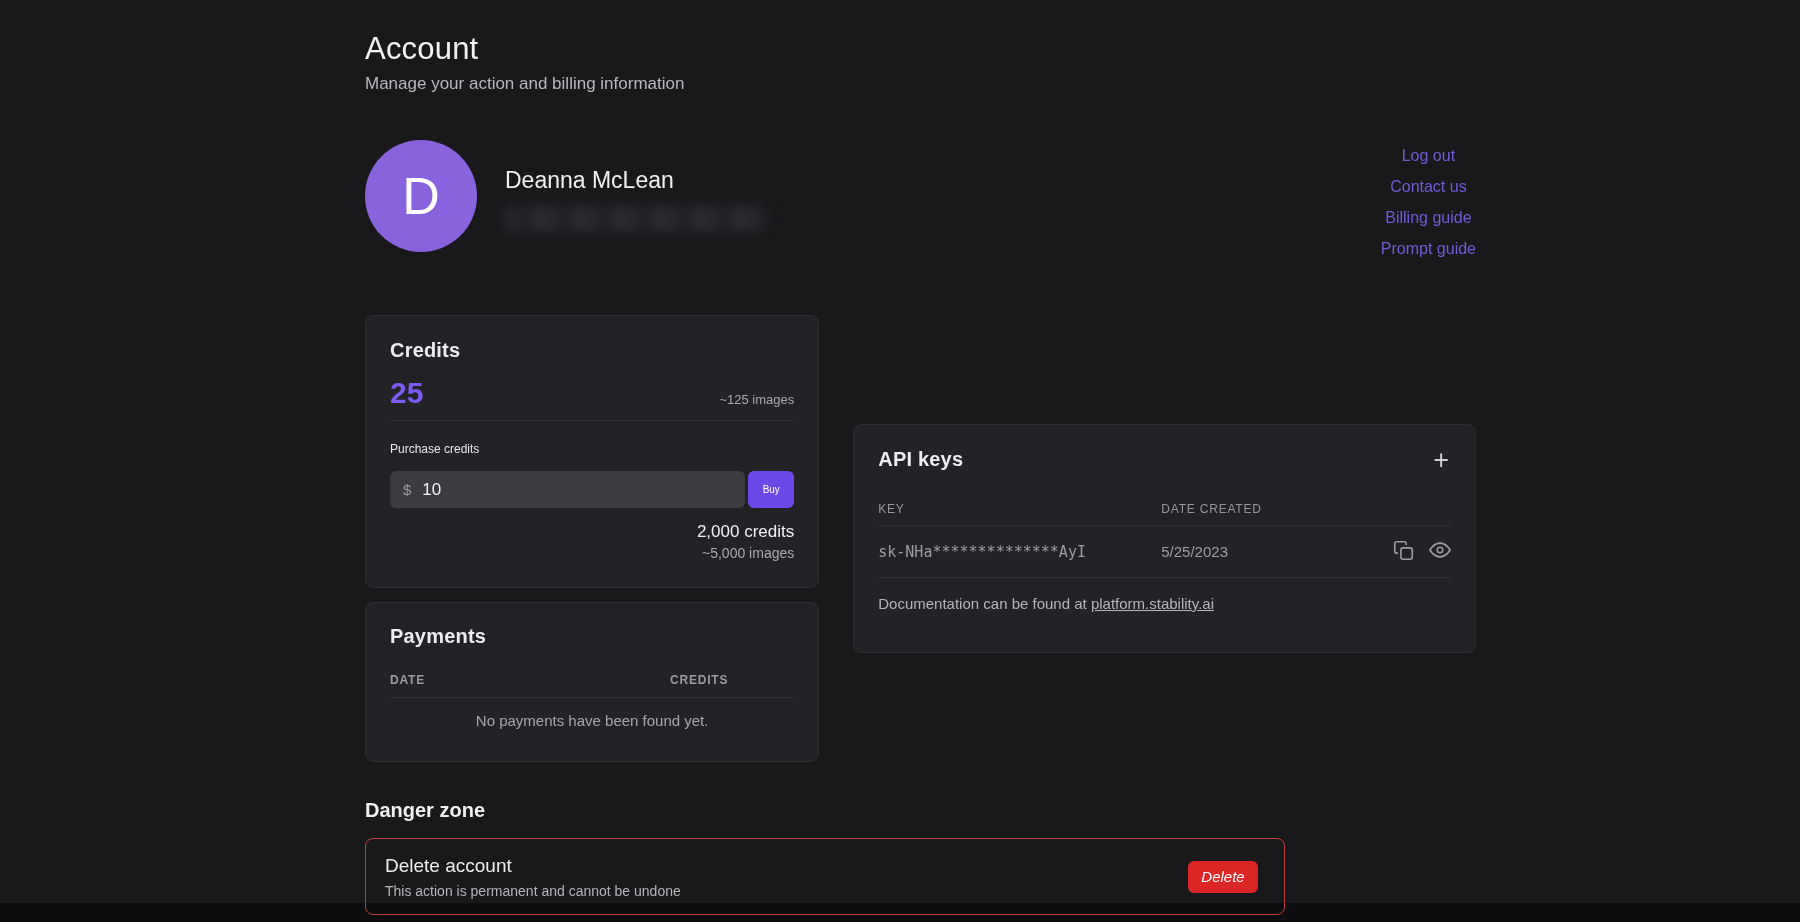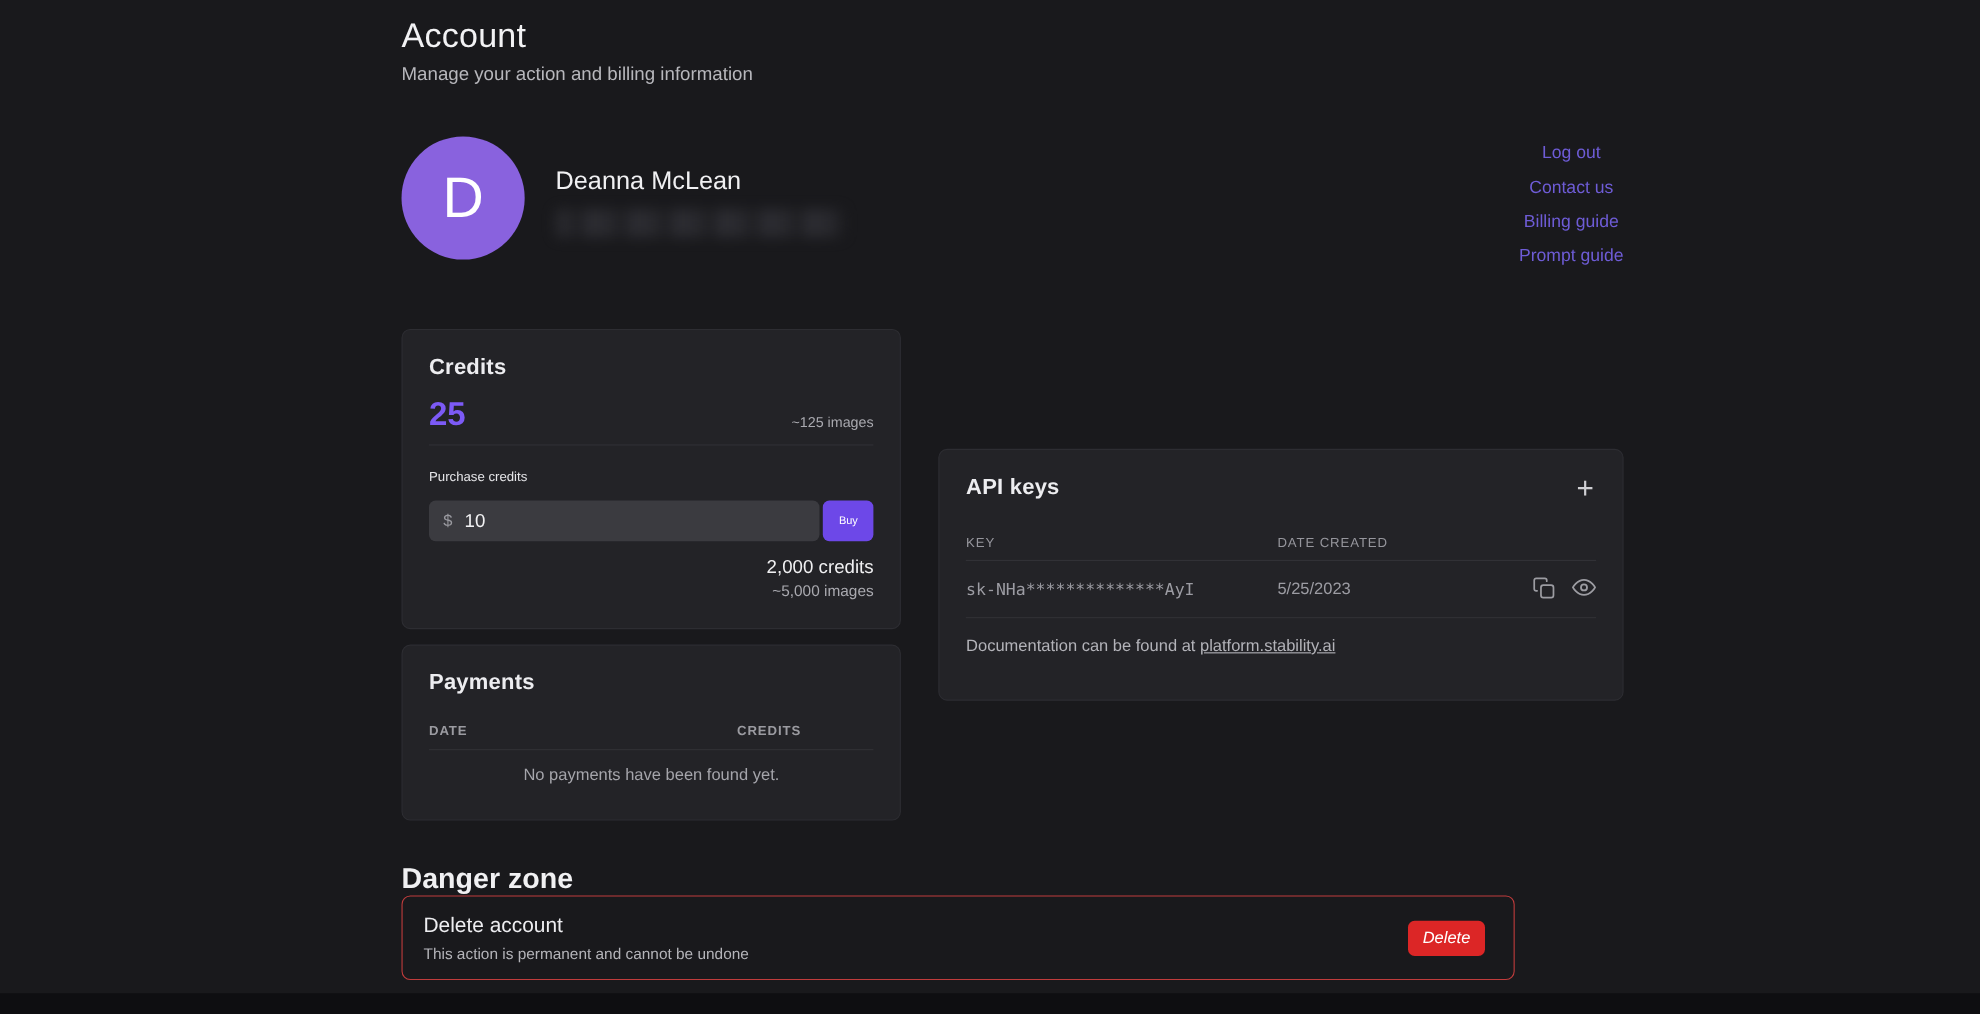--- a/index.html
+++ b/index.html
@@ -8,21 +8,21 @@
 
   .canvas {
     position: relative; width: 1800px; height: 922px;
     background: #0e0e11; overflow: hidden;
   }
   .page-bg {
     position: absolute; left: 0; top: 0; width: 1800px; height: 903px;
     background: var(--page-bg, #19191c);
   }
   .container {
-    position: absolute; left: 365px; top: 0; width: 1111px;
+    position: absolute; left: 365px; top: 16px; width: 1111px;
   }
 
   
   .page-header { padding-top: 15px; }
   .page-title { font-size: 31px; font-weight: 400; color: #f2f2f4; letter-spacing: .2px; }
   .page-subtitle { margin-top: 7px; font-size: 17px; color: #b7b7bc; }
 
   
   .profile-row { margin-top: 46px; display: flex; justify-content: space-between; }
   .profile-left { display: flex; }
@@ -103,23 +103,23 @@
   .docs-line a { color: #b3b3b9; text-decoration: underline; cursor: pointer; }
 
   
   .payments-card { height: 160px; padding: 22px 24px; }
   .pay-table-head { margin-top: 25px; display: grid; grid-template-columns: 280px 1fr; }
   .pay-th { font-size: 12px; font-weight: 700; color: #9b9ba1; letter-spacing: .8px; }
   .payments-card .divider { margin-top: 10px; }
   .empty-msg { margin-top: 14px; text-align: center; font-size: 15px; color: #a5a5ab; }
 
   
-  .danger-title { margin-top: 37px; font-size: 26px; font-weight: 700; color: #f0f0f2; }
+  .danger-title { margin-top: 37px; font-size: 20px; font-weight: 700; color: #f0f0f2; }
   .danger-box {
-    width: 1012px; height: 77px;
+    margin-top: 16px; width: 920px; height: 77px;
     border: 1px solid var(--danger-border, #c03c3c); border-radius: 8px;
     display: flex; justify-content: space-between; align-items: center;
     padding: 0 26px 0 19px;
     gap: 36px;
   }
   .danger-item-title { font-size: 19px; color: #ededf0; }
   .danger-item-desc { margin-top: 6px; font-size: 14px; color: #b4b4b9; }
   .delete-button {
     width: 70px; height: 32px; border: none; border-radius: 6px;
     background: var(--danger-red, #dc2626); color: #fff; font-size: 15px;

